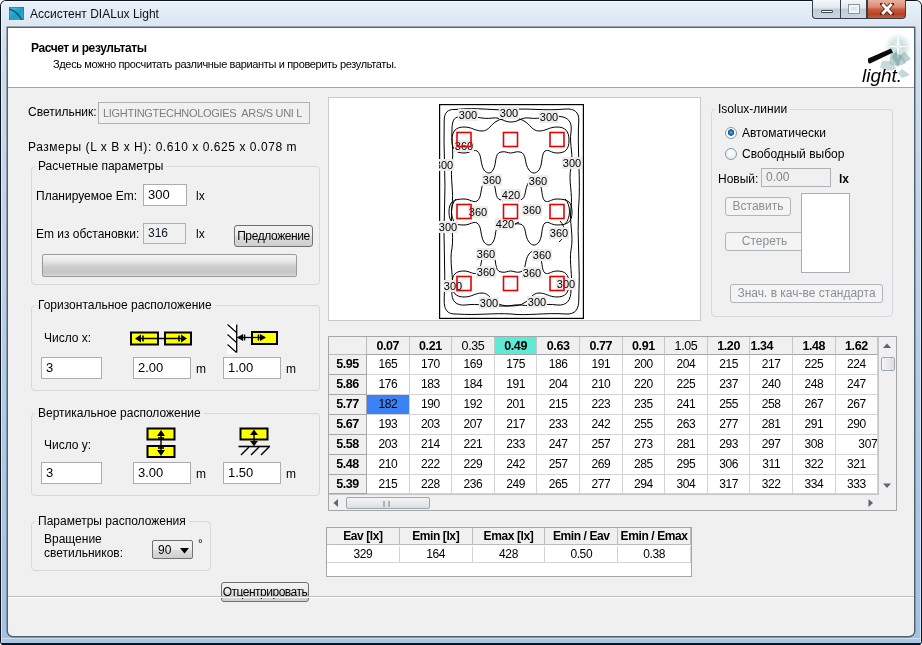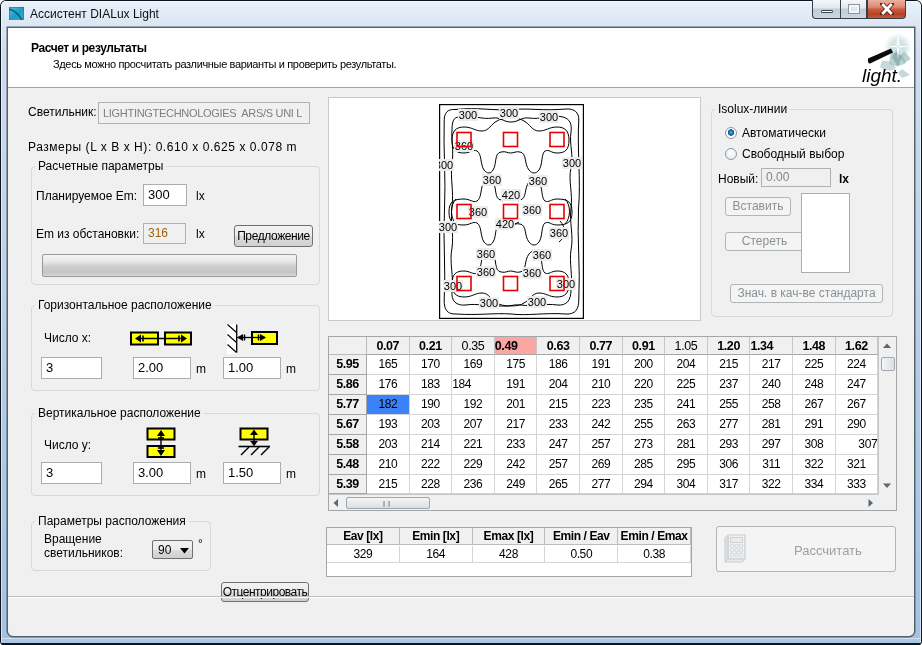--- a/index.html
+++ b/index.html
@@ -92,21 +92,21 @@
 <div class="tbd nw" style="left:90px;top:74px;width:212px;height:22px;overflow:hidden;font-size:11px;letter-spacing:-0.3px;padding-top:4px">LIGHTINGTECHNOLOGIES&nbsp; ARS/S UNI L</div>
 <div class="lbl" style="left:20px;top:112px;letter-spacing:0.55px">Размеры (L x B x H): 0.610 x 0.625 x 0.078 m</div>
 
 <div class="gb" style="left:23px;top:138px;width:289px;height:119px">
  <div class="gbt" style="left:3px">Расчетные параметры</div>
  <div class="lbl" style="left:4px;top:22px">Планируемое Em:</div>
  <div class="tb" style="left:111px;top:17px;width:44px;height:22px">300</div>
  <div class="lbl" style="left:164px;top:22px">lx</div>
  <div class="btn" style="left:202px;top:17px;width:79px;height:22px;line-height:20px;letter-spacing:-0.4px">Предложение</div>
  <div class="lbl" style="left:4px;top:60px">Em из обстановки:</div>
- <div class="tbd" style="left:111px;top:56px;width:43px;height:21px;color:#a16207">316</div>
+ <div class="tbd" style="left:111px;top:56px;width:43px;height:21px;color:#0f172a">316</div>
  <div class="lbl" style="left:164px;top:60px">lx</div>
  <div class="abs" style="left:10px;top:87px;width:255px;height:23px;border:1px solid #9a9a9a;border-radius:2px;
    background:linear-gradient(180deg,#f4f4f4 0%,#e8e8e8 30%,#cdcdcd 55%,#c6c6c6 85%,#d8d8d8 100%)"></div>
 </div>
 
 <div class="gb" style="left:23px;top:277px;width:289px;height:86px">
  <div class="gbt" style="left:3px">Горизонтальное расположение</div>
  <div class="lbl" style="left:12px;top:25px">Число x:</div>
  <svg class="abs" style="left:98px;top:25px" width="62" height="15" viewBox="0 0 62 15">
   <rect x="1" y="1.5" width="27" height="12" fill="#ffff00" stroke="#000" stroke-width="2"></rect>
@@ -272,21 +272,21 @@
  <div class="btnd" style="left:13px;top:87px;width:66px;height:19px;line-height:17px">Вставить</div>
  <div class="btnd" style="left:13px;top:122px;width:79px;height:19px;line-height:17px">Стереть</div>
  <div class="abs" style="left:89px;top:83px;width:49px;height:80px;background:#fff;border:1px solid #a9aeb2"></div>
  <div class="btnd" style="left:18px;top:174px;width:153px;height:19px;line-height:17px">Знач. в кач-ве стандарта</div>
 </div>
 <div class="abs" style="left:320px;top:308px;width:569px;height:175px;background:#f0f0f0;border:1px solid #a4a7aa;overflow:hidden">
       <div class="abs" style="left:0;top:0;width:38px;height:18.2px;background:#f0f0f0;border-right:1px solid #b9bcbe;border-bottom:1px solid #b9bcbe"></div>
       <div class="abs" style="left:38.0px;top:0;width:42.6px;height:18.2px;line-height:18.2px;text-align:center;font-weight:bold;font-size:12.5px;letter-spacing:-0.4px;background:#f0f0f0;border-right:1px solid #c6c6c6;border-bottom:1px solid #a6a6a6">0.07</div>
       <div class="abs" style="left:80.6px;top:0;width:42.6px;height:18.2px;line-height:18.2px;text-align:center;font-weight:bold;font-size:12.5px;letter-spacing:-0.4px;background:#f0f0f0;border-right:1px solid #c6c6c6;border-bottom:1px solid #a6a6a6">0.21</div>
       <div class="abs" style="left:123.2px;top:0;width:42.6px;height:18.2px;line-height:18.2px;text-align:center;font-weight:normal;font-size:12.5px;letter-spacing:-0.4px;background:#f0f0f0;border-right:1px solid #c6c6c6;border-bottom:1px solid #a6a6a6">0.35</div>
-      <div class="abs" style="left:165.8px;top:0;width:42.6px;height:18.2px;line-height:18.2px;font-weight:bold;font-size:12.5px;letter-spacing:-0.4px;background:#fca5a5;border-right:1px solid #c6c6c6;border-bottom:1px solid #a6a6a6">0.49</div>
+      <div class="abs" style="left:165.8px;top:0;width:42.6px;height:18.2px;line-height:18.2px;text-align:center;font-weight:bold;font-size:12.5px;letter-spacing:-0.4px;background:#5eead4;border-right:1px solid #c6c6c6;border-bottom:1px solid #a6a6a6">0.49</div>
       <div class="abs" style="left:208.4px;top:0;width:42.6px;height:18.2px;line-height:18.2px;text-align:center;font-weight:bold;font-size:12.5px;letter-spacing:-0.4px;background:#f0f0f0;border-right:1px solid #c6c6c6;border-bottom:1px solid #a6a6a6">0.63</div>
       <div class="abs" style="left:251.0px;top:0;width:42.6px;height:18.2px;line-height:18.2px;text-align:center;font-weight:bold;font-size:12.5px;letter-spacing:-0.4px;background:#f0f0f0;border-right:1px solid #c6c6c6;border-bottom:1px solid #a6a6a6">0.77</div>
       <div class="abs" style="left:293.6px;top:0;width:42.6px;height:18.2px;line-height:18.2px;text-align:center;font-weight:bold;font-size:12.5px;letter-spacing:-0.4px;background:#f0f0f0;border-right:1px solid #c6c6c6;border-bottom:1px solid #a6a6a6">0.91</div>
       <div class="abs" style="left:336.2px;top:0;width:42.6px;height:18.2px;line-height:18.2px;text-align:center;font-weight:normal;font-size:12.5px;letter-spacing:-0.4px;background:#f0f0f0;border-right:1px solid #c6c6c6;border-bottom:1px solid #a6a6a6">1.05</div>
       <div class="abs" style="left:378.8px;top:0;width:42.6px;height:18.2px;line-height:18.2px;text-align:center;font-weight:bold;font-size:12.5px;letter-spacing:-0.4px;background:#f0f0f0;border-right:1px solid #c6c6c6;border-bottom:1px solid #a6a6a6">1.20</div>
       <div class="abs" style="left:421.4px;top:0;width:42.6px;height:18.2px;line-height:18.2px;text-align:left;font-weight:bold;font-size:12.5px;letter-spacing:-0.4px;background:#f0f0f0;border-right:1px solid #c6c6c6;border-bottom:1px solid #a6a6a6">1.34</div>
       <div class="abs" style="left:464.0px;top:0;width:42.6px;height:18.2px;line-height:18.2px;text-align:center;font-weight:bold;font-size:12.5px;letter-spacing:-0.4px;background:#f0f0f0;border-right:1px solid #c6c6c6;border-bottom:1px solid #a6a6a6">1.48</div>
       <div class="abs" style="left:506.6px;top:0;width:42.6px;height:18.2px;line-height:18.2px;text-align:center;font-weight:bold;font-size:12.5px;letter-spacing:-0.4px;background:#f0f0f0;border-right:1px solid #c6c6c6;border-bottom:1px solid #a6a6a6">1.62</div>
       <div class="abs" style="left:0;top:18.2px;width:38px;height:19.9px;line-height:19.9px;text-align:center;font-weight:bold;font-size:12.5px;letter-spacing:-0.4px;background:#f0f0f0;border-right:1px solid #a6a6a6;border-bottom:1px solid #a6a6a6">5.95</div>
       <div class="abs" style="left:38.0px;top:18.2px;width:42.6px;height:19.9px;line-height:19.9px;text-align:center;font-size:12px;letter-spacing:-0.4px;background:#fff;border-right:1px solid #d4d4d4;border-bottom:1px solid #d4d4d4">165</div>
@@ -297,21 +297,21 @@
       <div class="abs" style="left:251.0px;top:18.2px;width:42.6px;height:19.9px;line-height:19.9px;text-align:center;font-size:12px;letter-spacing:-0.4px;background:#fff;border-right:1px solid #d4d4d4;border-bottom:1px solid #d4d4d4">191</div>
       <div class="abs" style="left:293.6px;top:18.2px;width:42.6px;height:19.9px;line-height:19.9px;text-align:center;font-size:12px;letter-spacing:-0.4px;background:#fff;border-right:1px solid #d4d4d4;border-bottom:1px solid #d4d4d4">200</div>
       <div class="abs" style="left:336.2px;top:18.2px;width:42.6px;height:19.9px;line-height:19.9px;text-align:center;font-size:12px;letter-spacing:-0.4px;background:#fff;border-right:1px solid #d4d4d4;border-bottom:1px solid #d4d4d4">204</div>
       <div class="abs" style="left:378.8px;top:18.2px;width:42.6px;height:19.9px;line-height:19.9px;text-align:center;font-size:12px;letter-spacing:-0.4px;background:#fff;border-right:1px solid #d4d4d4;border-bottom:1px solid #d4d4d4">215</div>
       <div class="abs" style="left:421.4px;top:18.2px;width:42.6px;height:19.9px;line-height:19.9px;text-align:center;font-size:12px;letter-spacing:-0.4px;background:#fff;border-right:1px solid #d4d4d4;border-bottom:1px solid #d4d4d4">217</div>
       <div class="abs" style="left:464.0px;top:18.2px;width:42.6px;height:19.9px;line-height:19.9px;text-align:center;font-size:12px;letter-spacing:-0.4px;background:#fff;border-right:1px solid #d4d4d4;border-bottom:1px solid #d4d4d4">225</div>
       <div class="abs" style="left:506.6px;top:18.2px;width:42.6px;height:19.9px;line-height:19.9px;text-align:center;font-size:12px;letter-spacing:-0.4px;background:#fff;border-right:1px solid #d4d4d4;border-bottom:1px solid #d4d4d4">224</div>
       <div class="abs" style="left:0;top:38.1px;width:38px;height:19.9px;line-height:19.9px;text-align:center;font-weight:bold;font-size:12.5px;letter-spacing:-0.4px;background:#f0f0f0;border-right:1px solid #a6a6a6;border-bottom:1px solid #a6a6a6">5.86</div>
       <div class="abs" style="left:38.0px;top:38.1px;width:42.6px;height:19.9px;line-height:19.9px;text-align:center;font-size:12px;letter-spacing:-0.4px;background:#fff;border-right:1px solid #d4d4d4;border-bottom:1px solid #d4d4d4">176</div>
       <div class="abs" style="left:80.6px;top:38.1px;width:42.6px;height:19.9px;line-height:19.9px;text-align:center;font-size:12px;letter-spacing:-0.4px;background:#fff;border-right:1px solid #d4d4d4;border-bottom:1px solid #d4d4d4">183</div>
-      <div class="abs" style="left:123.2px;top:38.1px;width:42.6px;height:19.9px;line-height:19.9px;font-size:12px;letter-spacing:-0.4px;background:#fff;border-right:1px solid #d4d4d4;border-bottom:1px solid #d4d4d4">184</div>
+      <div class="abs" style="left:123.2px;top:38.1px;width:42.6px;height:19.9px;line-height:19.9px;text-align:center;font-size:12px;letter-spacing:-0.4px;background:#fff;border-right:1px solid #d4d4d4;border-bottom:1px solid #d4d4d4">184</div>
       <div class="abs" style="left:165.8px;top:38.1px;width:42.6px;height:19.9px;line-height:19.9px;text-align:center;font-size:12px;letter-spacing:-0.4px;background:#fff;border-right:1px solid #d4d4d4;border-bottom:1px solid #d4d4d4">191</div>
       <div class="abs" style="left:208.4px;top:38.1px;width:42.6px;height:19.9px;line-height:19.9px;text-align:center;font-size:12px;letter-spacing:-0.4px;background:#fff;border-right:1px solid #d4d4d4;border-bottom:1px solid #d4d4d4">204</div>
       <div class="abs" style="left:251.0px;top:38.1px;width:42.6px;height:19.9px;line-height:19.9px;text-align:center;font-size:12px;letter-spacing:-0.4px;background:#fff;border-right:1px solid #d4d4d4;border-bottom:1px solid #d4d4d4">210</div>
       <div class="abs" style="left:293.6px;top:38.1px;width:42.6px;height:19.9px;line-height:19.9px;text-align:center;font-size:12px;letter-spacing:-0.4px;background:#fff;border-right:1px solid #d4d4d4;border-bottom:1px solid #d4d4d4">220</div>
       <div class="abs" style="left:336.2px;top:38.1px;width:42.6px;height:19.9px;line-height:19.9px;text-align:center;font-size:12px;letter-spacing:-0.4px;background:#fff;border-right:1px solid #d4d4d4;border-bottom:1px solid #d4d4d4">225</div>
       <div class="abs" style="left:378.8px;top:38.1px;width:42.6px;height:19.9px;line-height:19.9px;text-align:center;font-size:12px;letter-spacing:-0.4px;background:#fff;border-right:1px solid #d4d4d4;border-bottom:1px solid #d4d4d4">237</div>
       <div class="abs" style="left:421.4px;top:38.1px;width:42.6px;height:19.9px;line-height:19.9px;text-align:center;font-size:12px;letter-spacing:-0.4px;background:#fff;border-right:1px solid #d4d4d4;border-bottom:1px solid #d4d4d4">240</div>
       <div class="abs" style="left:464.0px;top:38.1px;width:42.6px;height:19.9px;line-height:19.9px;text-align:center;font-size:12px;letter-spacing:-0.4px;background:#fff;border-right:1px solid #d4d4d4;border-bottom:1px solid #d4d4d4">248</div>
       <div class="abs" style="left:506.6px;top:38.1px;width:42.6px;height:19.9px;line-height:19.9px;text-align:center;font-size:12px;letter-spacing:-0.4px;background:#fff;border-right:1px solid #d4d4d4;border-bottom:1px solid #d4d4d4">247</div>
       <div class="abs" style="left:0;top:58.0px;width:38px;height:19.9px;line-height:19.9px;text-align:center;font-weight:bold;font-size:12.5px;letter-spacing:-0.4px;background:#f0f0f0;border-right:1px solid #a6a6a6;border-bottom:1px solid #a6a6a6">5.77</div>
@@ -408,40 +408,20 @@
       <div class="abs" style="left:0.0px;top:17.5px;width:72.8px;height:17px;line-height:17px;text-align:center;font-size:12px;letter-spacing:-0.4px;background:#fff;border-right:1px solid #d4d4d4;border-bottom:1px solid #d4d4d4">329</div>
       <div class="abs" style="left:72.8px;top:0;width:72.8px;height:17px;line-height:17px;text-align:center;font-weight:bold;font-size:12px;letter-spacing:-0.4px;background:#f0f0f0;border-right:1px solid #b9bcbe;border-bottom:1px solid #b9bcbe">Emin [lx]</div>
       <div class="abs" style="left:72.8px;top:17.5px;width:72.8px;height:17px;line-height:17px;text-align:center;font-size:12px;letter-spacing:-0.4px;background:#fff;border-right:1px solid #d4d4d4;border-bottom:1px solid #d4d4d4">164</div>
       <div class="abs" style="left:145.6px;top:0;width:72.8px;height:17px;line-height:17px;text-align:center;font-weight:bold;font-size:12px;letter-spacing:-0.4px;background:#f0f0f0;border-right:1px solid #b9bcbe;border-bottom:1px solid #b9bcbe">Emax [lx]</div>
       <div class="abs" style="left:145.6px;top:17.5px;width:72.8px;height:17px;line-height:17px;text-align:center;font-size:12px;letter-spacing:-0.4px;background:#fff;border-right:1px solid #d4d4d4;border-bottom:1px solid #d4d4d4">428</div>
       <div class="abs" style="left:218.4px;top:0;width:72.8px;height:17px;line-height:17px;text-align:center;font-weight:bold;font-size:12px;letter-spacing:-0.4px;background:#f0f0f0;border-right:1px solid #b9bcbe;border-bottom:1px solid #b9bcbe">Emin / Eav</div>
       <div class="abs" style="left:218.4px;top:17.5px;width:72.8px;height:17px;line-height:17px;text-align:center;font-size:12px;letter-spacing:-0.4px;background:#fff;border-right:1px solid #d4d4d4;border-bottom:1px solid #d4d4d4">0.50</div>
       <div class="abs" style="left:291.2px;top:0;width:72.8px;height:17px;line-height:17px;text-align:center;font-weight:bold;font-size:12px;letter-spacing:-0.4px;background:#f0f0f0;border-right:1px solid #b9bcbe;border-bottom:1px solid #b9bcbe">Emin / Emax</div>
       <div class="abs" style="left:291.2px;top:17.5px;width:72.8px;height:17px;line-height:17px;text-align:center;font-size:12px;letter-spacing:-0.4px;background:#fff;border-right:1px solid #d4d4d4;border-bottom:1px solid #d4d4d4">0.38</div>
     </div>
-<div class="btnd" style="left:708px;top:498px;width:180px;height:46px">
- <svg class="abs" style="left:7px;top:6px" width="23" height="30" viewBox="0 0 23 30">
-  <path d="M4 2 L21 2 L21 26 L4 26 Z" fill="#f2f2f2" stroke="#c9ced2" stroke-width="1.2"></path>
-  <path d="M4 2 L1 5 L1 29 L4 26 Z" fill="#dde1e4" stroke="#c9ced2" stroke-width="1"></path>
-  <path d="M1 29 L4 26 L21 26 L18 29 Z" fill="#e6eaec" stroke="#c9ced2" stroke-width="1"></path>
-  <rect x="6.5" y="4.5" width="12" height="5" fill="#e8ecee" stroke="#ced3d7" stroke-width="1"></rect>
-  <g fill="#eff1f2" stroke="#ced3d7" stroke-width="0.9">
-   <rect x="6.2" y="11.3" width="3.4" height="3.2" rx="1"></rect>
-          <rect x="10.8" y="11.3" width="3.4" height="3.2" rx="1"></rect>
-          <rect x="15.4" y="11.3" width="3.4" height="3.2" rx="1"></rect>
-   <rect x="6.2" y="15.8" width="3.4" height="3.2" rx="1"></rect>
-          <rect x="10.8" y="15.8" width="3.4" height="3.2" rx="1"></rect>
-          <rect x="15.4" y="15.8" width="3.4" height="3.2" rx="1"></rect>
-   <rect x="6.2" y="20.3" width="3.4" height="3.2" rx="1"></rect>
-          <rect x="10.8" y="20.3" width="3.4" height="3.2" rx="1"></rect>
-          <rect x="15.4" y="20.3" width="3.4" height="3.2" rx="1"></rect>
-  </g>
- </svg>
- <div class="abs nw" style="left:77px;top:16px;font-size:13px;color:#9aa0a4">Рассчитать</div>
-</div>
 
 <div class="abs" style="left:0;top:568px;width:906px;height:1px;background:#bfbfbf"></div>
 <div class="abs" style="left:0;top:569px;width:906px;height:1px;background:#fdfdfd"></div>
 <div class="btn" style="left:662px;top:578px;width:70px;height:22px;line-height:20px">&lt; Назад</div>
 <div class="btn" style="left:738px;top:578px;width:70px;height:22px;line-height:20px;border-color:#3c7fb1;box-shadow:0 0 2px 1px #7db2dd, inset 0 0 3px #a8d2f0">Далее &gt;</div>
 <div class="btn" style="left:822px;top:578px;width:70px;height:22px;line-height:20px">Отмена</div>
 </div>
 <div class="abs" style="left:2px;top:638px;width:918px;height:1px;background:#cfe0f2"></div>
 <div class="abs" style="left:2px;top:639px;width:918px;height:3.5px;background:#aac7e6"></div>
 <div class="abs" style="left:1px;top:642.5px;width:920px;height:2.5px;background:#0d151d;border-radius:0 0 3px 3px"></div>

